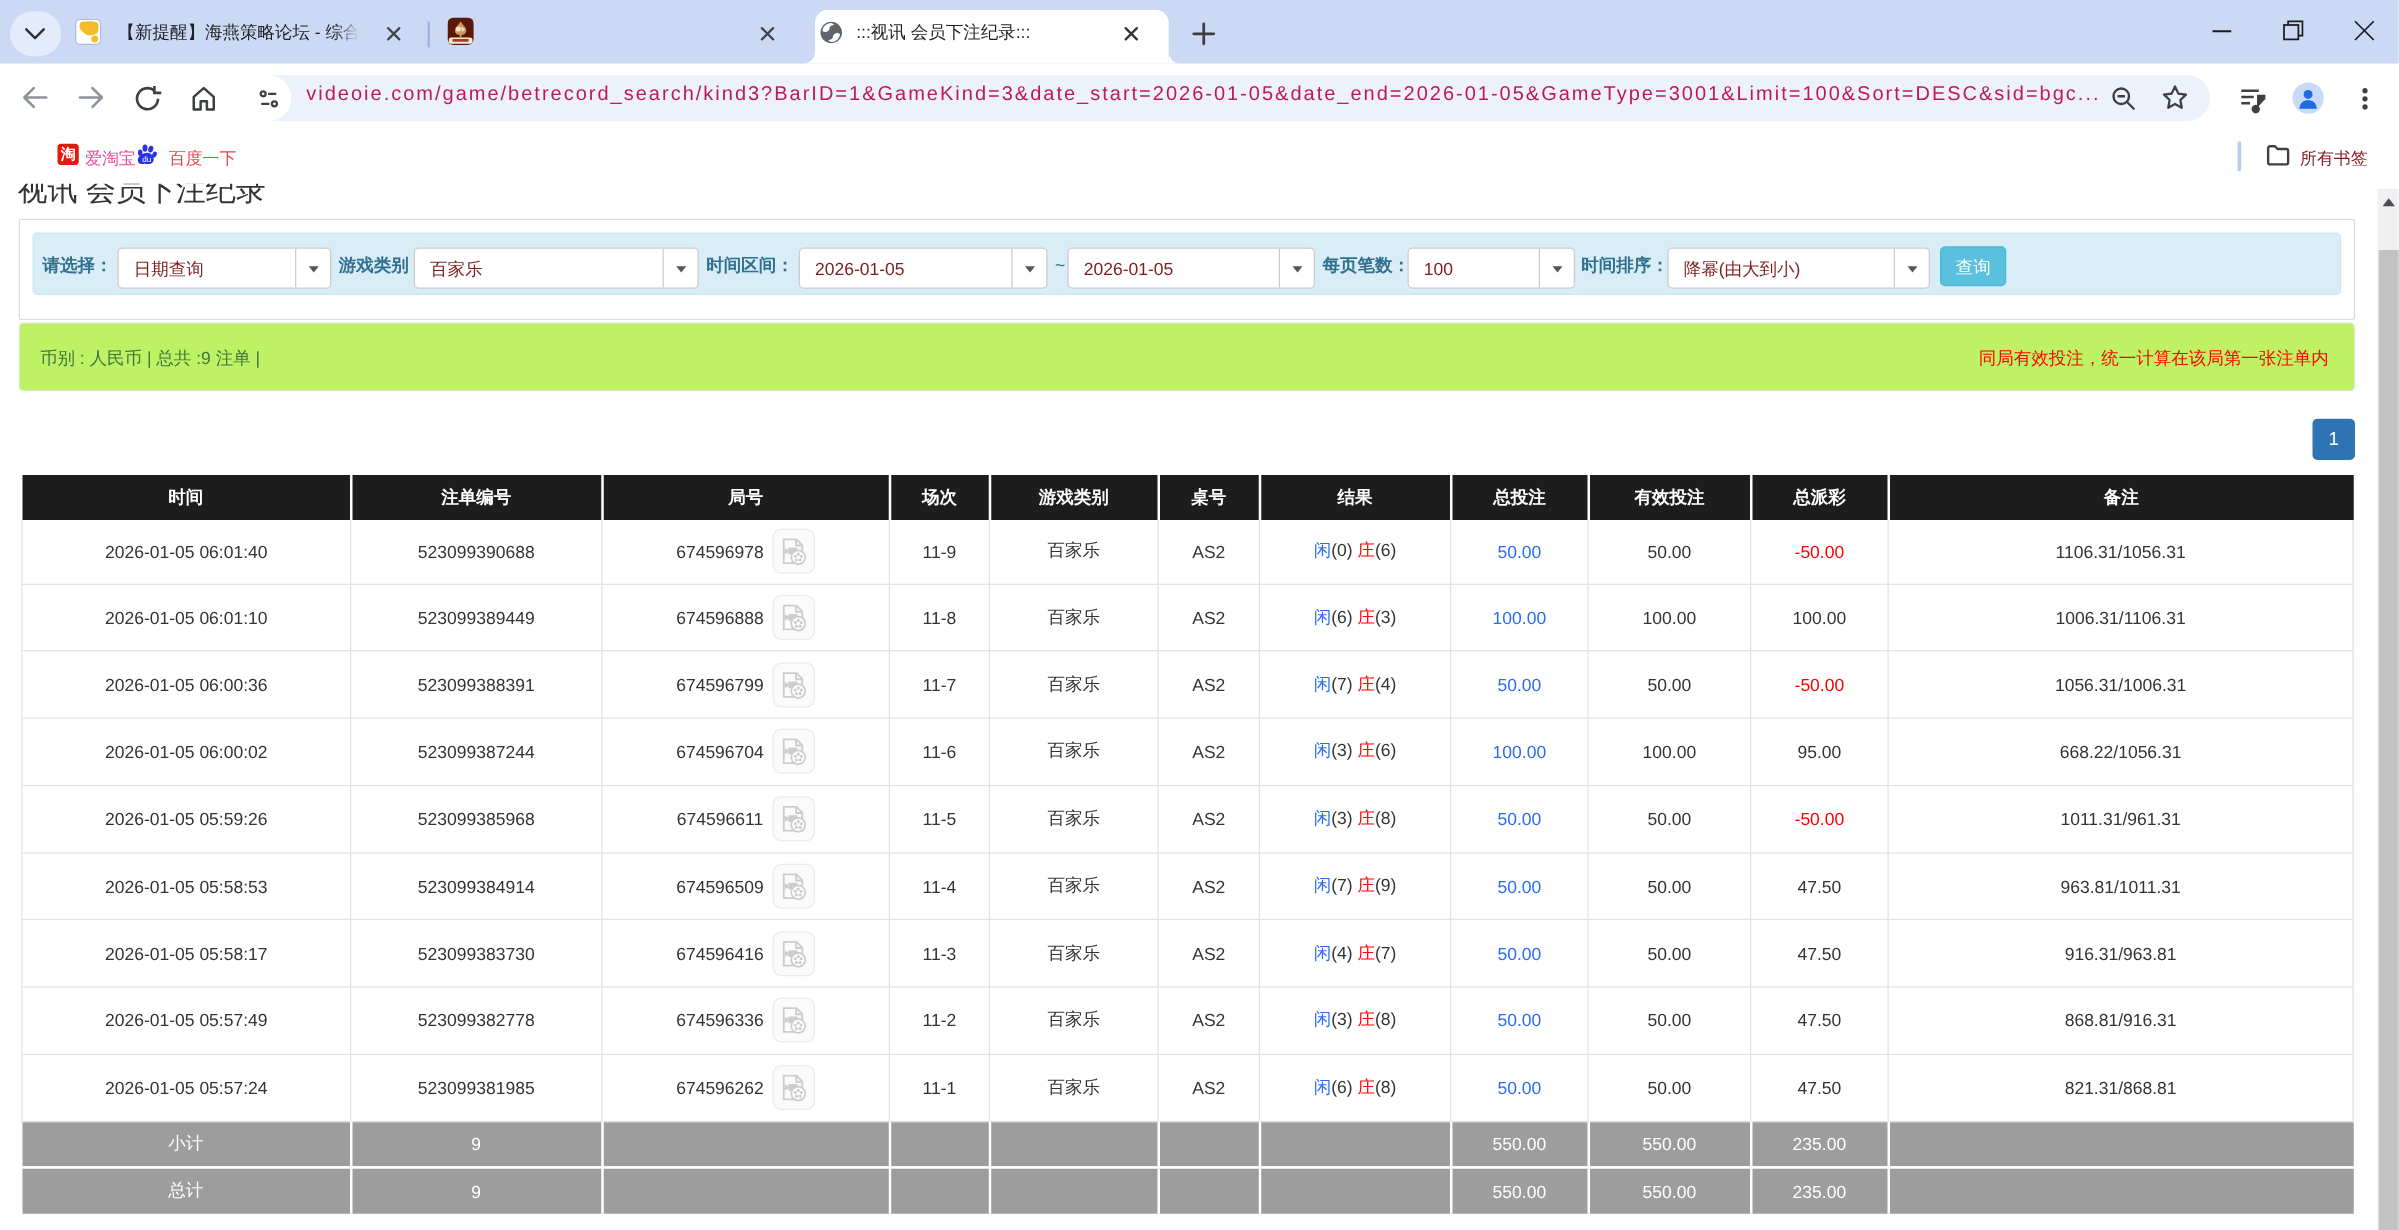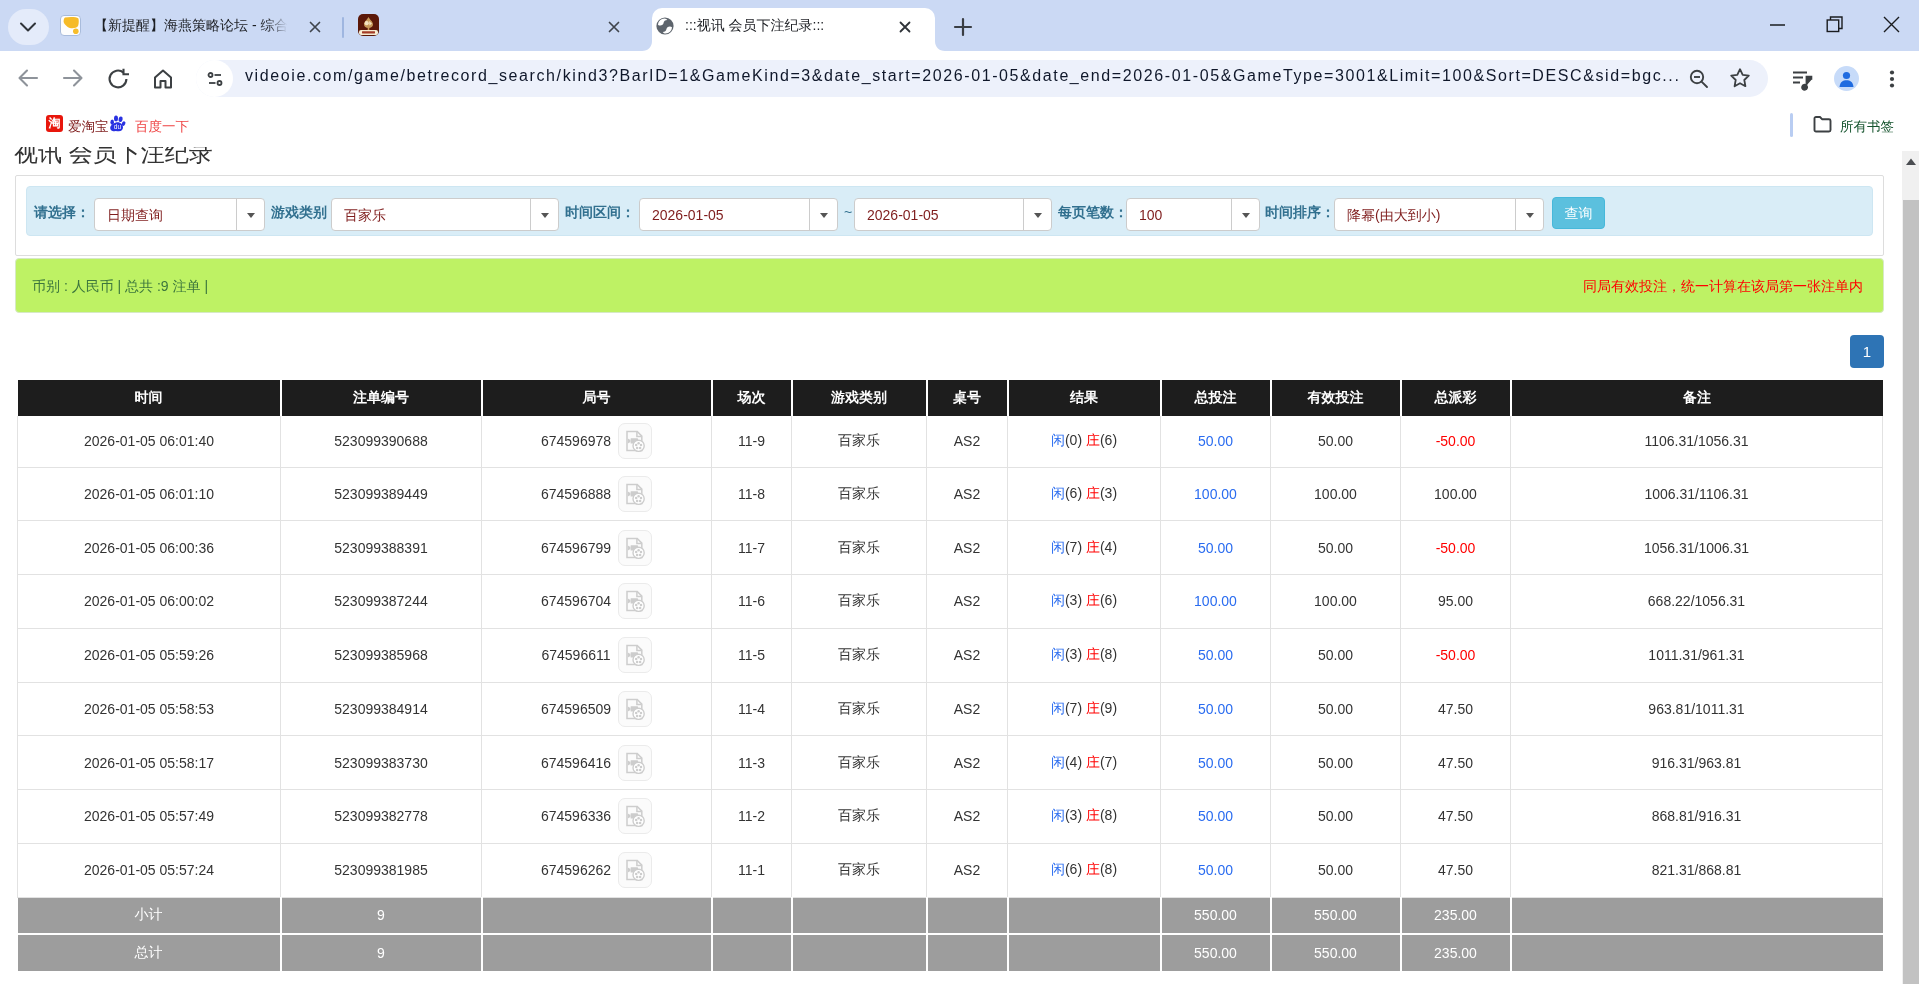--- a/index.html
+++ b/index.html
@@ -139,21 +139,21 @@
     <div class="abs" style="left:196px;top:9px;width:1572px;height:37px;border-radius:19px;background:#edf1fb;"></div>
     <div class="abs" style="left:196px;top:9px;width:37px;height:37px;border-radius:50%;background:#fff;"></div>
     <svg class="abs" style="left:205px;top:18px;" width="20" height="20" viewBox="0 0 20 20">
         <g stroke="#3c4043" stroke-width="1.8" fill="none">
           <circle cx="5.5" cy="6" r="2" fill="none"></circle>
           <path d="M9.5 6 L16 6"></path>
           <circle cx="14.5" cy="14" r="2" fill="none"></circle>
           <path d="M4 14 L10.5 14"></path>
         </g>
       </svg>
-    <div class="abs" style="left:245px;top:16px;font-size:16px;letter-spacing:1.6px;color:#0f172a;white-space:nowrap;width:1437px;overflow:hidden;">videoie.com/game/betrecord_search/kind3?BarID=1&amp;GameKind=3&amp;date_start=2026-01-05&amp;date_end=2026-01-05&amp;GameType=3001&amp;Limit=100&amp;Sort=DESC&amp;sid=bgc...</div>
+    <div class="abs" style="left:245px;top:16px;font-size:16px;letter-spacing:1.6px;color:#be185d;white-space:nowrap;width:1437px;overflow:hidden;">videoie.com/game/betrecord_search/kind3?BarID=1&amp;GameKind=3&amp;date_start=2026-01-05&amp;date_end=2026-01-05&amp;GameType=3001&amp;Limit=100&amp;Sort=DESC&amp;sid=bgc...</div>
     <svg class="abs" style="left:1687px;top:16px;" width="24" height="24" viewBox="0 0 24 24">
         <circle cx="10" cy="10" r="6.2" fill="none" stroke="#3c4043" stroke-width="1.9"></circle>
         <path d="M7 10 L13 10" stroke="#3c4043" stroke-width="1.9"></path>
         <path d="M14.8 14.8 L20 20" stroke="#3c4043" stroke-width="1.9" stroke-linecap="round"></path>
       </svg>
     <svg class="abs" style="left:1728px;top:15px;" width="24" height="24" viewBox="0 0 24 24">
         <path d="M12 3.2 L14.7 8.9 L20.8 9.7 L16.3 14 L17.4 20.2 L12 17.2 L6.6 20.2 L7.7 14 L3.2 9.7 L9.3 8.9 Z" fill="none" stroke="#3c4043" stroke-width="1.8" stroke-linejoin="round"></path>
       </svg>
     <svg class="abs" style="left:1790px;top:16px;" width="26" height="24" viewBox="0 0 26 24">
         <g stroke="#3c4043" stroke-width="2" fill="none">
@@ -170,37 +170,37 @@
         <g fill="#3c4043">
           <circle cx="8" cy="5.5" r="2.1"></circle>
           <circle cx="8" cy="12" r="2.1"></circle>
           <circle cx="8" cy="18.5" r="2.1"></circle>
         </g>
       </svg>
   </div>
   <div id="bookmarks">
     <div class="abs" style="left:46px;top:12px;width:17px;height:17px;border-radius:3px;background:#e8160c;"></div>
     <div class="abs" style="left:46px;top:12px;width:17px;height:17px;color:#fff;font-size:12px;text-align:center;line-height:17px;font-weight:bold;">淘</div>
-    <div class="abs" style="left:68px;top:15px;font-size:13.5px;color:#7f1d1d;">爱淘宝</div>
+    <div class="abs" style="left:68px;top:15px;font-size:13.5px;color:#ec4899;">爱淘宝</div>
     <svg class="abs" style="left:108px;top:11px;" width="19" height="19" viewBox="0 0 19 19">
         <g fill="#2932e1">
           <ellipse cx="4.2" cy="8.2" rx="1.8" ry="2.6"></ellipse>
           <ellipse cx="8" cy="4.4" rx="2" ry="2.9"></ellipse>
           <ellipse cx="12.6" cy="5.3" rx="2" ry="2.8" transform="rotate(14 12.6 5.3)"></ellipse>
           <ellipse cx="15.6" cy="9.6" rx="1.7" ry="2.4" transform="rotate(26 15.6 9.6)"></ellipse>
           <path d="M9.8 8.2 C12.6 8.2 15 10.8 15 13.4 C15 15.8 13.3 17.2 10.8 17.2 C9.6 17.2 8.8 16.9 7.8 16.9 C6.9 16.9 6.1 17.2 5.2 17.2 C3.1 17.2 2.2 15.5 2.2 13.8 C2.2 10.9 6.8 8.2 9.8 8.2 Z"></path>
         </g>
         <text x="9.4" y="15.4" font-size="6.5" fill="#fff" text-anchor="middle" font-family="Liberation Sans">du</text>
       </svg>
     <div class="abs" style="left:135px;top:15px;font-size:13.5px;color:#ef4444;">百度一下</div>
     <div class="abs" style="left:1790px;top:10px;width:3px;height:24px;border-radius:2px;background:#b9cdf2;"></div>
     <svg class="abs" style="left:1812px;top:11px;" width="21" height="21" viewBox="0 0 21 21">
         <path d="M2.5 4.5 C2.5 3.7 3.2 3 4 3 L8 3 L10 5.2 L17 5.2 C17.8 5.2 18.5 5.9 18.5 6.7 L18.5 16 C18.5 16.8 17.8 17.5 17 17.5 L4 17.5 C3.2 17.5 2.5 16.8 2.5 16 Z" fill="none" stroke="#3c4043" stroke-width="1.9" stroke-linejoin="round"></path>
       </svg>
-    <div class="abs" style="left:1840px;top:15px;font-size:13.5px;color:#14532d;">所有书签</div>
+    <div class="abs" style="left:1840px;top:15px;font-size:13.5px;color:#7f1d1d;">所有书签</div>
   </div>
   <div id="page">
     <div id="heading">视讯 会员下注纪录</div>
     <div id="filterbox">
       <div id="filterbar">
         <span class="flabel" style="left:7px;">请选择：</span>
         <div class="dd" style="left:67px; width:171px;">
             <span class="txt">日期查询</span>
             <span class="arr"></span>
           </div>

